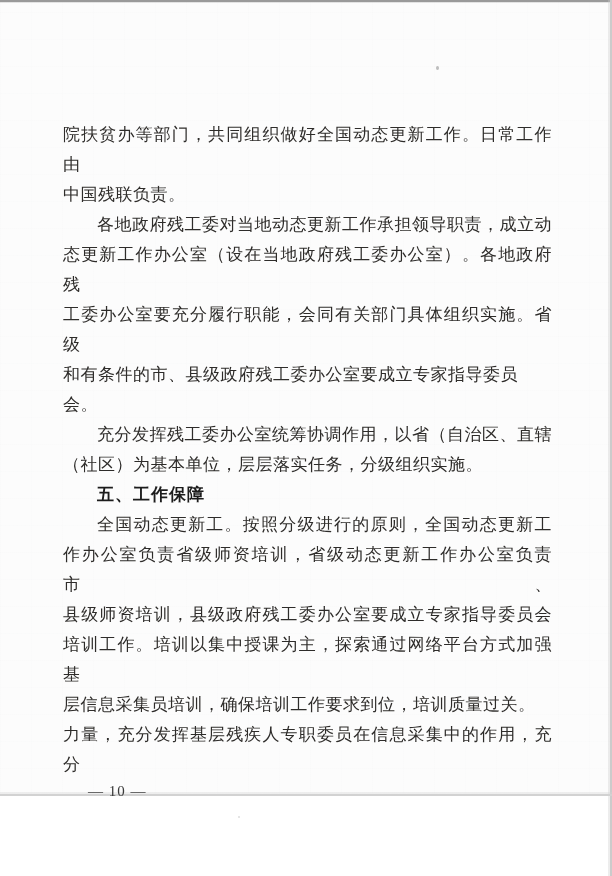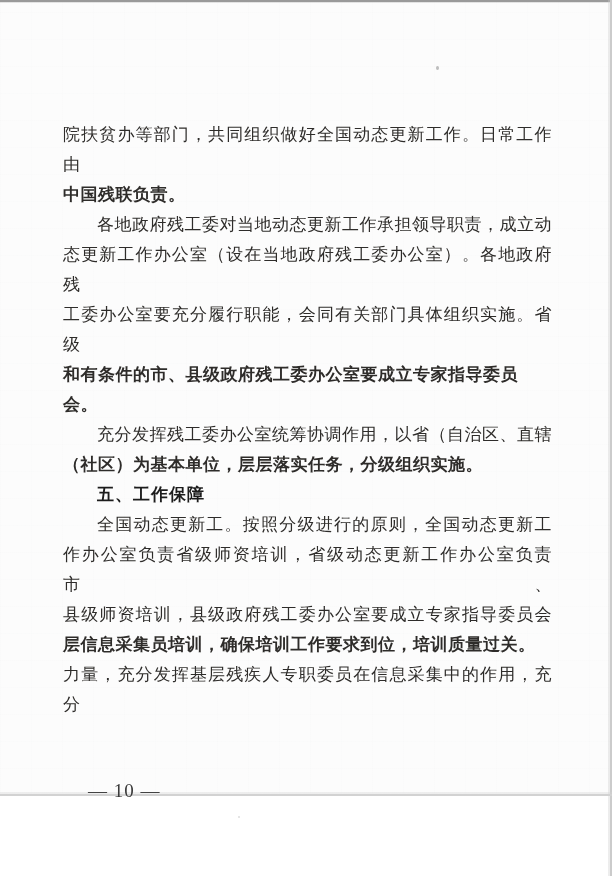--- a/index.html
+++ b/index.html
@@ -42,32 +42,32 @@
     font-size: 17px;
     line-height: 30px;
     letter-spacing: 0.5px;
   }
   .line { width: 100%; }
   .line.full {
     text-align: justify;
     text-align-last: justify;
     text-justify: inter-character;
   }
-  .line.end { text-align: left; font-weight: bold; }
+  .line.end { text-align: left; }
   .line.indent { text-indent: 2em; }
   .line.heading {
     font-family: "Liberation Sans", "DejaVu Sans", sans-serif;
     font-weight: bold;
     color: #1c1c1c;
     letter-spacing: 1px;
   }
   .page-number {
     position: absolute;
     left: 88px; top: 780px;
-    font-size: 19px;
+    font-size: 15px;
     line-height: 22px;
     color: #3a3a3a;
     letter-spacing: 1px;
   }
 </style>
 </head>
 <body>
 
 <div class="page">
   <div class="edge-top"></div>
@@ -82,19 +82,20 @@
     <div class="line full indent">各地政府残工委对当地动态更新工作承担领导职责，成立动</div>
     <div class="line full">态更新工作办公室（设在当地政府残工委办公室）。各地政府残</div>
     <div class="line full">工委办公室要充分履行职能，会同有关部门具体组织实施。省级</div>
     <div class="line end">和有条件的市、县级政府残工委办公室要成立专家指导委员会。</div>
     <div class="line full indent">充分发挥残工委办公室统筹协调作用，以省（自治区、直辖</div>
     <div class="line end">（社区）为基本单位，层层落实任务，分级组织实施。</div>
     <div class="line end indent heading">五、工作保障</div>
     <div class="line full indent">全国动态更新工。按照分级进行的原则，全国动态更新工</div>
     <div class="line full">作办公室负责省级师资培训，省级动态更新工作办公室负责市、</div>
     <div class="line full">县级师资培训，县级政府残工委办公室要成立专家指导委员会</div>
+    <div class="line full">培训工作。培训以集中授课为主，探索通过网络平台方式加强基</div>
     <div class="line end">层信息采集员培训，确保培训工作要求到位，培训质量过关。</div>
     <div class="line full">力量，充分发挥基层残疾人专职委员在信息采集中的作用，充分</div>
 
   </div>
 
   <div class="page-number">— 10 —</div>
 </div>
 
 </body></html>

